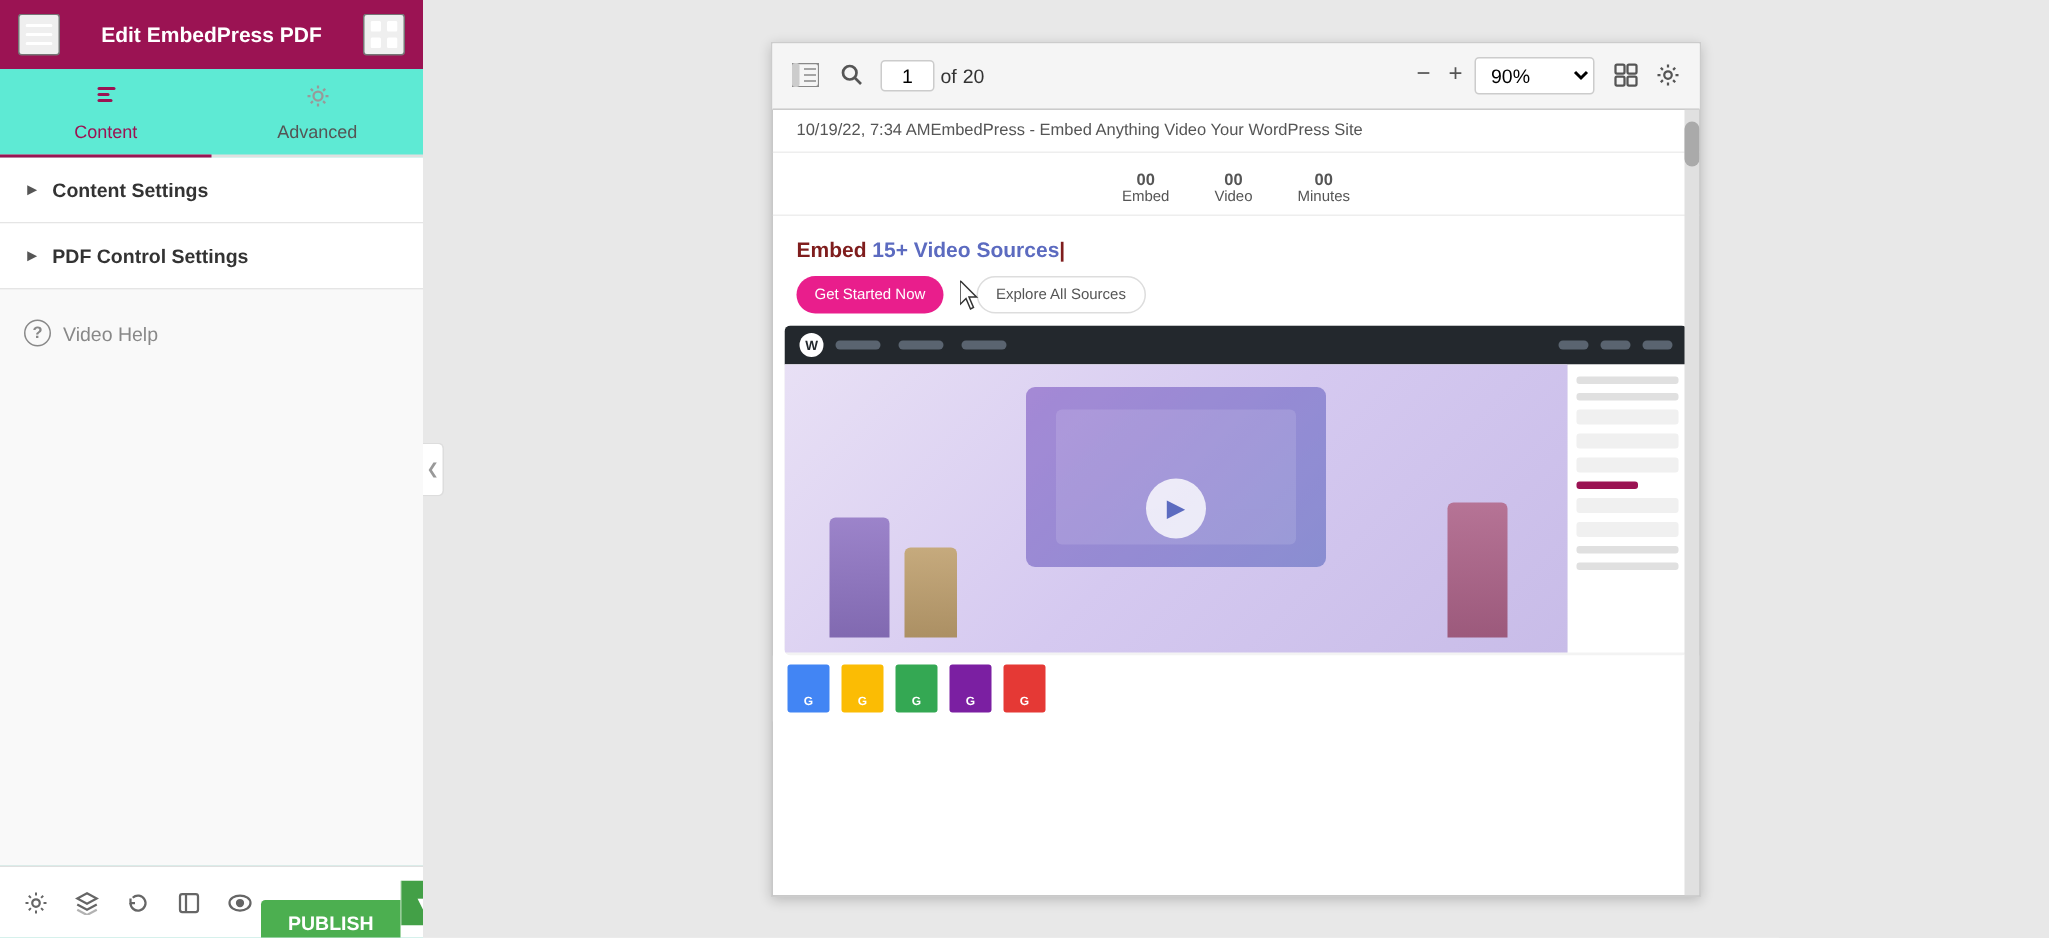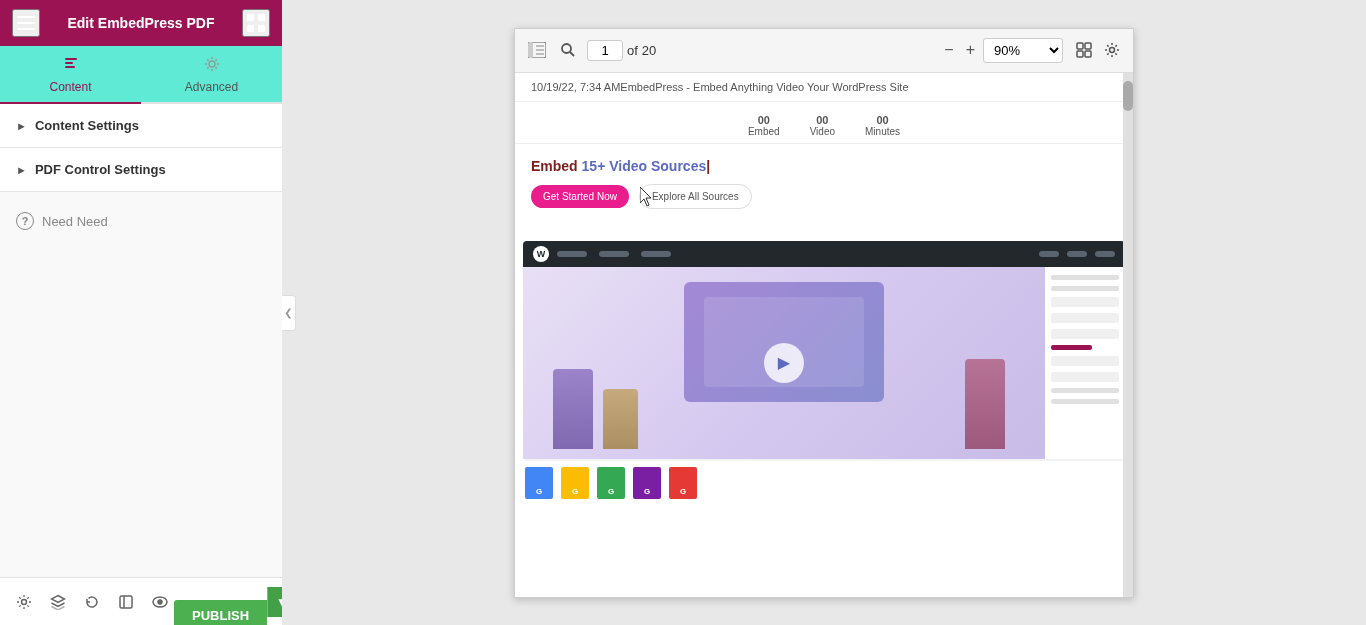--- a/index.html
+++ b/index.html
@@ -372,23 +372,22 @@
       color: #333;
       margin-bottom: 10px;
     }
 
     .pdf-headline span {
       color: #7f1d1d;
     }
 
     .pdf-cta-buttons {
       display: flex;
-      gap: 10px;
-      margin-bottom: 24px;
-      align-items: center;
+      gap: 22px;
+      margin-bottom: 0;
     }
 
     .pdf-btn-primary {
       background: #e91e8c;
       color: #fff;
       border: none;
       padding: 6px 12px;
       border-radius: 20px;
       font-size: 10px;
       cursor: pointer;
@@ -601,21 +600,21 @@
       <div class="accordion-header">
         <span class="chevron">►</span>
         <span>PDF Control Settings</span>
       </div>
     </div>
 
     <div class="need-help">
       <div class="help-icon">
         <span>?</span>
       </div>
-      <span>Need Need</span>
+      <span>Video Help</span>
     </div>
 
   </div>
 
   <div class="sidebar-footer">
     <div class="footer-icons">
       <div class="footer-icon-btn">
         <svg width="16" height="16" viewBox="0 0 16 16" fill="#666">
           <circle cx="8" cy="8" r="2.5" fill="none" stroke="#666" stroke-width="1.5"></circle>
           <path d="M8 1v2M8 13v2M1 8h2M13 8h2M3.2 3.2l1.4 1.4M11.4 11.4l1.4 1.4M3.2 12.8l1.4-1.4M11.4 4.6l1.4-1.4" stroke="#666" stroke-width="1.3"></path>

